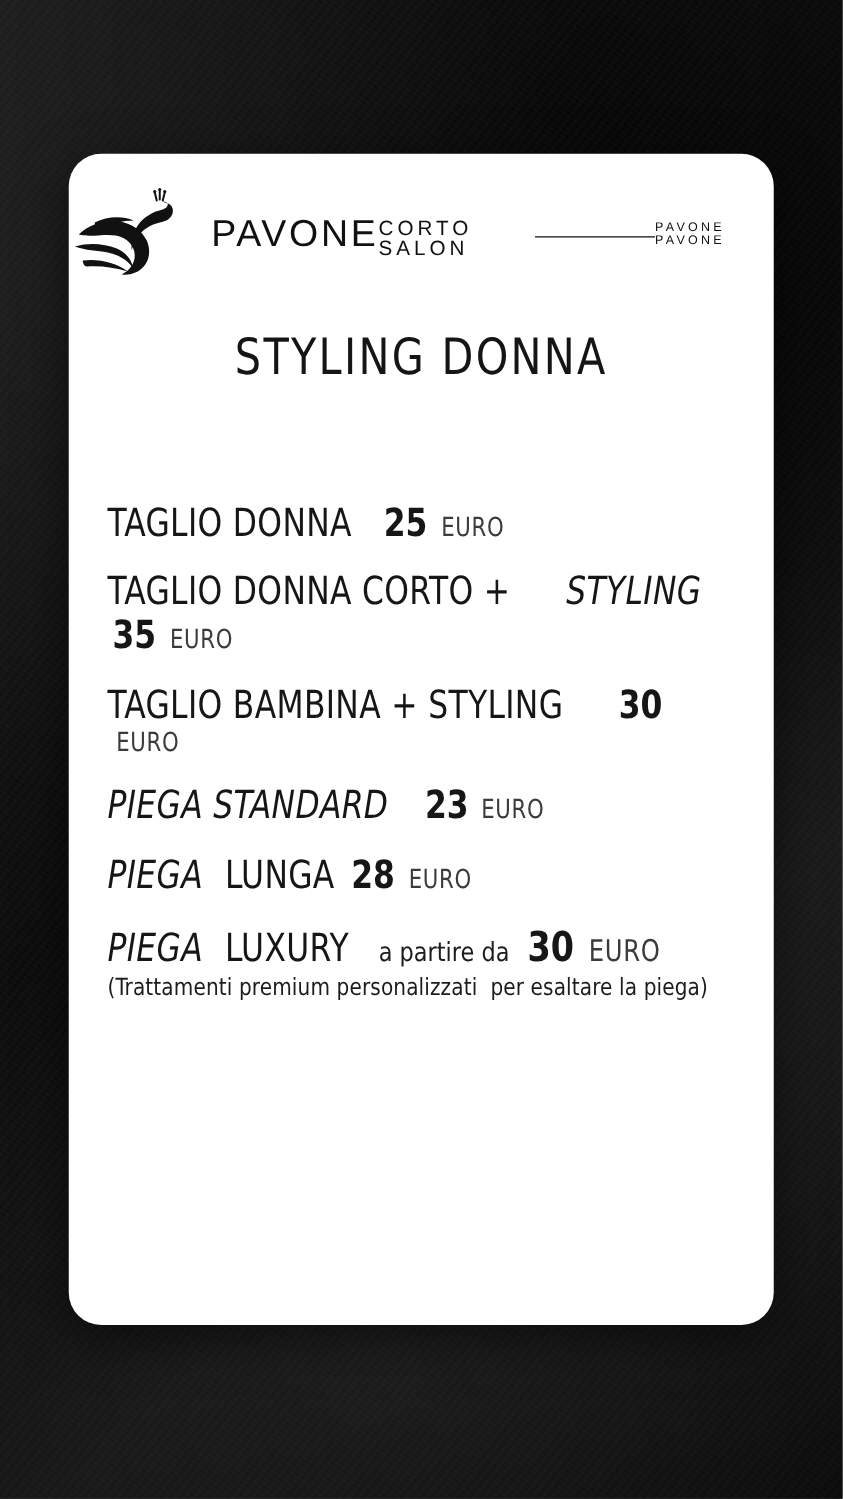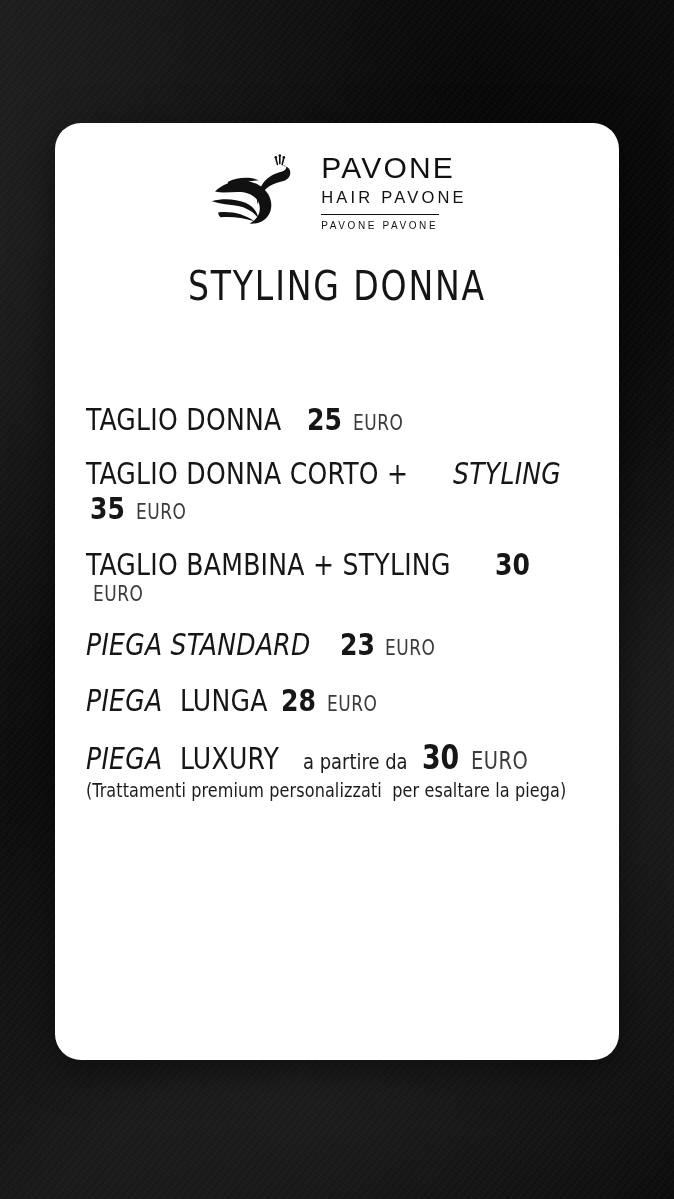--- a/index.html
+++ b/index.html
@@ -60,22 +60,22 @@
     align-items: center;
     gap: 10px;
   }
   .logo-mark {
     width: 104px;
     height: 74px;
     flex: none;
   }
   .logo-words {
     display: flex;
-    flex-direction: column;
-    align-items: flex-start;
+    flex-direction: row;
+    align-items: center;
     padding-top: 4px;
   }
   .logo-name {
     font-family: "Liberation Sans", sans-serif;
     font-size: 30px;
     letter-spacing: 2.2px;
     color: #111;
     line-height: 1;
     font-weight: 400;
   }
@@ -215,21 +215,21 @@
           <path d="M10 48 c10 -10 26 -15 41 -13 c12 2 22 9 27 19 c4 9 3 19 -3 26 c-5 6 -14 9 -22 8 c8 -4 13 -11 13 -19 c0 -10 -8 -18 -19 -20 c-12 -2 -25 2 -37 -1 z"></path>
 
           <path d="M6 60 c14 -4 29 -3 42 2 c9 4 15 11 16 19 c-6 -8 -15 -13 -25 -15 c-11 -2 -22 -2 -33 -6 z"></path>
           <path d="M14 74 c16 -2 33 2 45 11 c-13 -4 -27 -6 -41 -5 c-2 0 -4 -3 -4 -6 z"></path>
 
           <path d="M26 36 c12 -6 27 -7 39 -2 c-11 0 -22 3 -31 9 c-4 3 -8 -4 -8 -7 z"></path>
         </g>
       </svg>
       <div class="logo-words">
         <div class="logo-name">PAVONE</div>
-        <div class="logo-sub">HAIR PAVONE</div>
+        <div class="logo-sub">CORTO SALON</div>
         <div class="logo-rule"></div>
         <div class="logo-person">PAVONE PAVONE</div>
       </div>
     </div>
   </div>
 
   <div class="title">STYLING DONNA</div>
 
   <div class="list">
 

